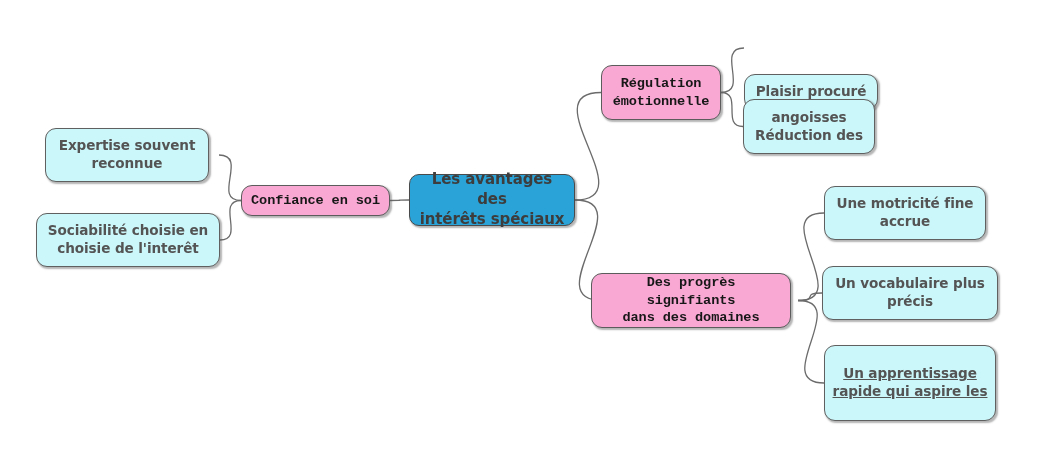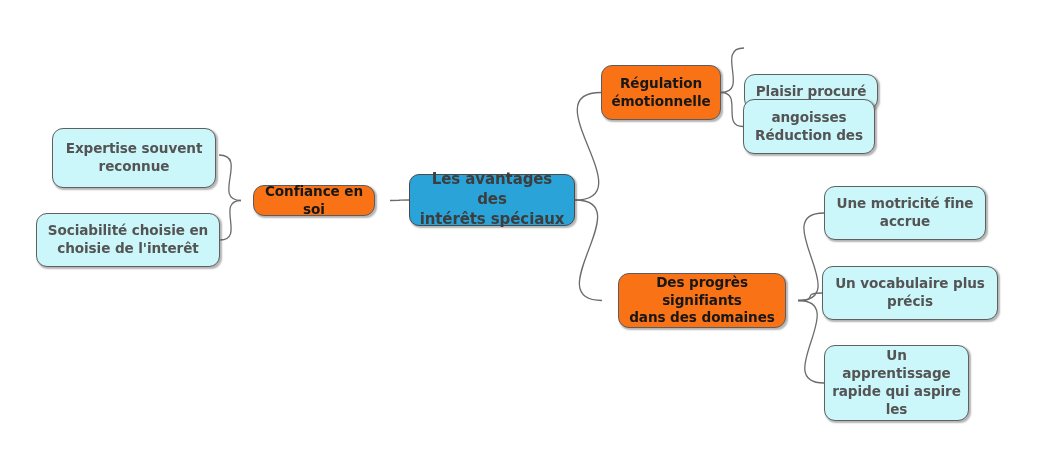--- a/index.html
+++ b/index.html
@@ -44,24 +44,25 @@
   }
   .node-central {
     background: #29a3d8;
     color: #3d3d3d;
     font-size: 15px;
     border-color: #4a4a4a;
     border-width: 1.6px;
     border-radius: 10px;
   }
   .node-branch {
-    background: #f97316;
+    background: #f9a8d4;
     color: #171717;
     font-size: 13.6px;
     border-color: #5c5c5c;
+    font-family: Liberation Mono, monospace;
   }
   .node-leaf {
     background: #ccf7fa;
     color: #545454;
     font-size: 13.6px;
     border-color: #606060;
   }
   .node span {
     display: block;
   }
@@ -84,27 +85,27 @@
       <path d="M 798 300.5 C 851.625 300.5, 770.375 383, 824 383" fill="none" stroke="#6b6b6b" stroke-width="1.3"></path>
     </svg>
 
   <div class="node node-central" style="left: 409px; top: 174px; width: 166px; height: 52px;">
     <div>
       <span>Les avantages des</span>
       <span>intérêts spéciaux</span>
     </div>
   </div>
 
-  <div class="node node-branch" style="left: 241px; top: 185px; width: 122px; height: 31px; margin-left: 12px;">
+  <div class="node node-branch" style="left: 241px; top: 185px; width: 149px; height: 31px;">
     <div>
       <span>Confiance en soi</span>
     </div>
   </div>
 
-  <div class="node node-leaf" style="left: 52px; top: 128px; width: 164px; height: 60px;">
+  <div class="node node-leaf" style="left: 45px; top: 128px; width: 164px; height: 54px;">
     <div>
       <span>Expertise souvent</span>
       <span>reconnue</span>
     </div>
   </div>
 
   <div class="node node-leaf" style="left: 36px; top: 213px; width: 184px; height: 54px;">
     <div>
       <span>Sociabilité choisie en</span>
       <span>choisie de l'interêt</span>
@@ -124,41 +125,41 @@
     </div>
   </div>
 
   <div class="node node-leaf" style="left: 743px; top: 99px; width: 132px; height: 55px;">
     <div>
       <span>angoisses</span>
       <span>Réduction des</span>
     </div>
   </div>
 
-  <div class="node node-branch" style="left: 618px; top: 273px; width: 168px; height: 55px;">
+  <div class="node node-branch" style="left: 591px; top: 273px; width: 200px; height: 55px;">
     <div>
       <span>Des progrès signifiants</span>
       <span>dans des domaines</span>
     </div>
   </div>
 
   <div class="node node-leaf" style="left: 822px; top: 266px; width: 176px; height: 54px;">
     <div>
       <span>Un vocabulaire plus</span>
       <span>précis</span>
     </div>
   </div>
 
   <div class="node node-leaf" style="left: 824px; top: 186px; width: 162px; height: 54px;">
     <div>
       <span>Une motricité fine</span>
       <span>accrue</span>
     </div>
   </div>
 
-  <div class="node node-leaf" style="left: 824px; top: 345px; width: 145px; height: 76px;">
+  <div class="node node-leaf" style="left: 824px; top: 345px; width: 172px; height: 76px; text-decoration: underline;">
     <div>
       <span>Un apprentissage</span>
       <span>rapide qui aspire les</span>
     </div>
   </div>
 
 </div>
 
 </body></html>

